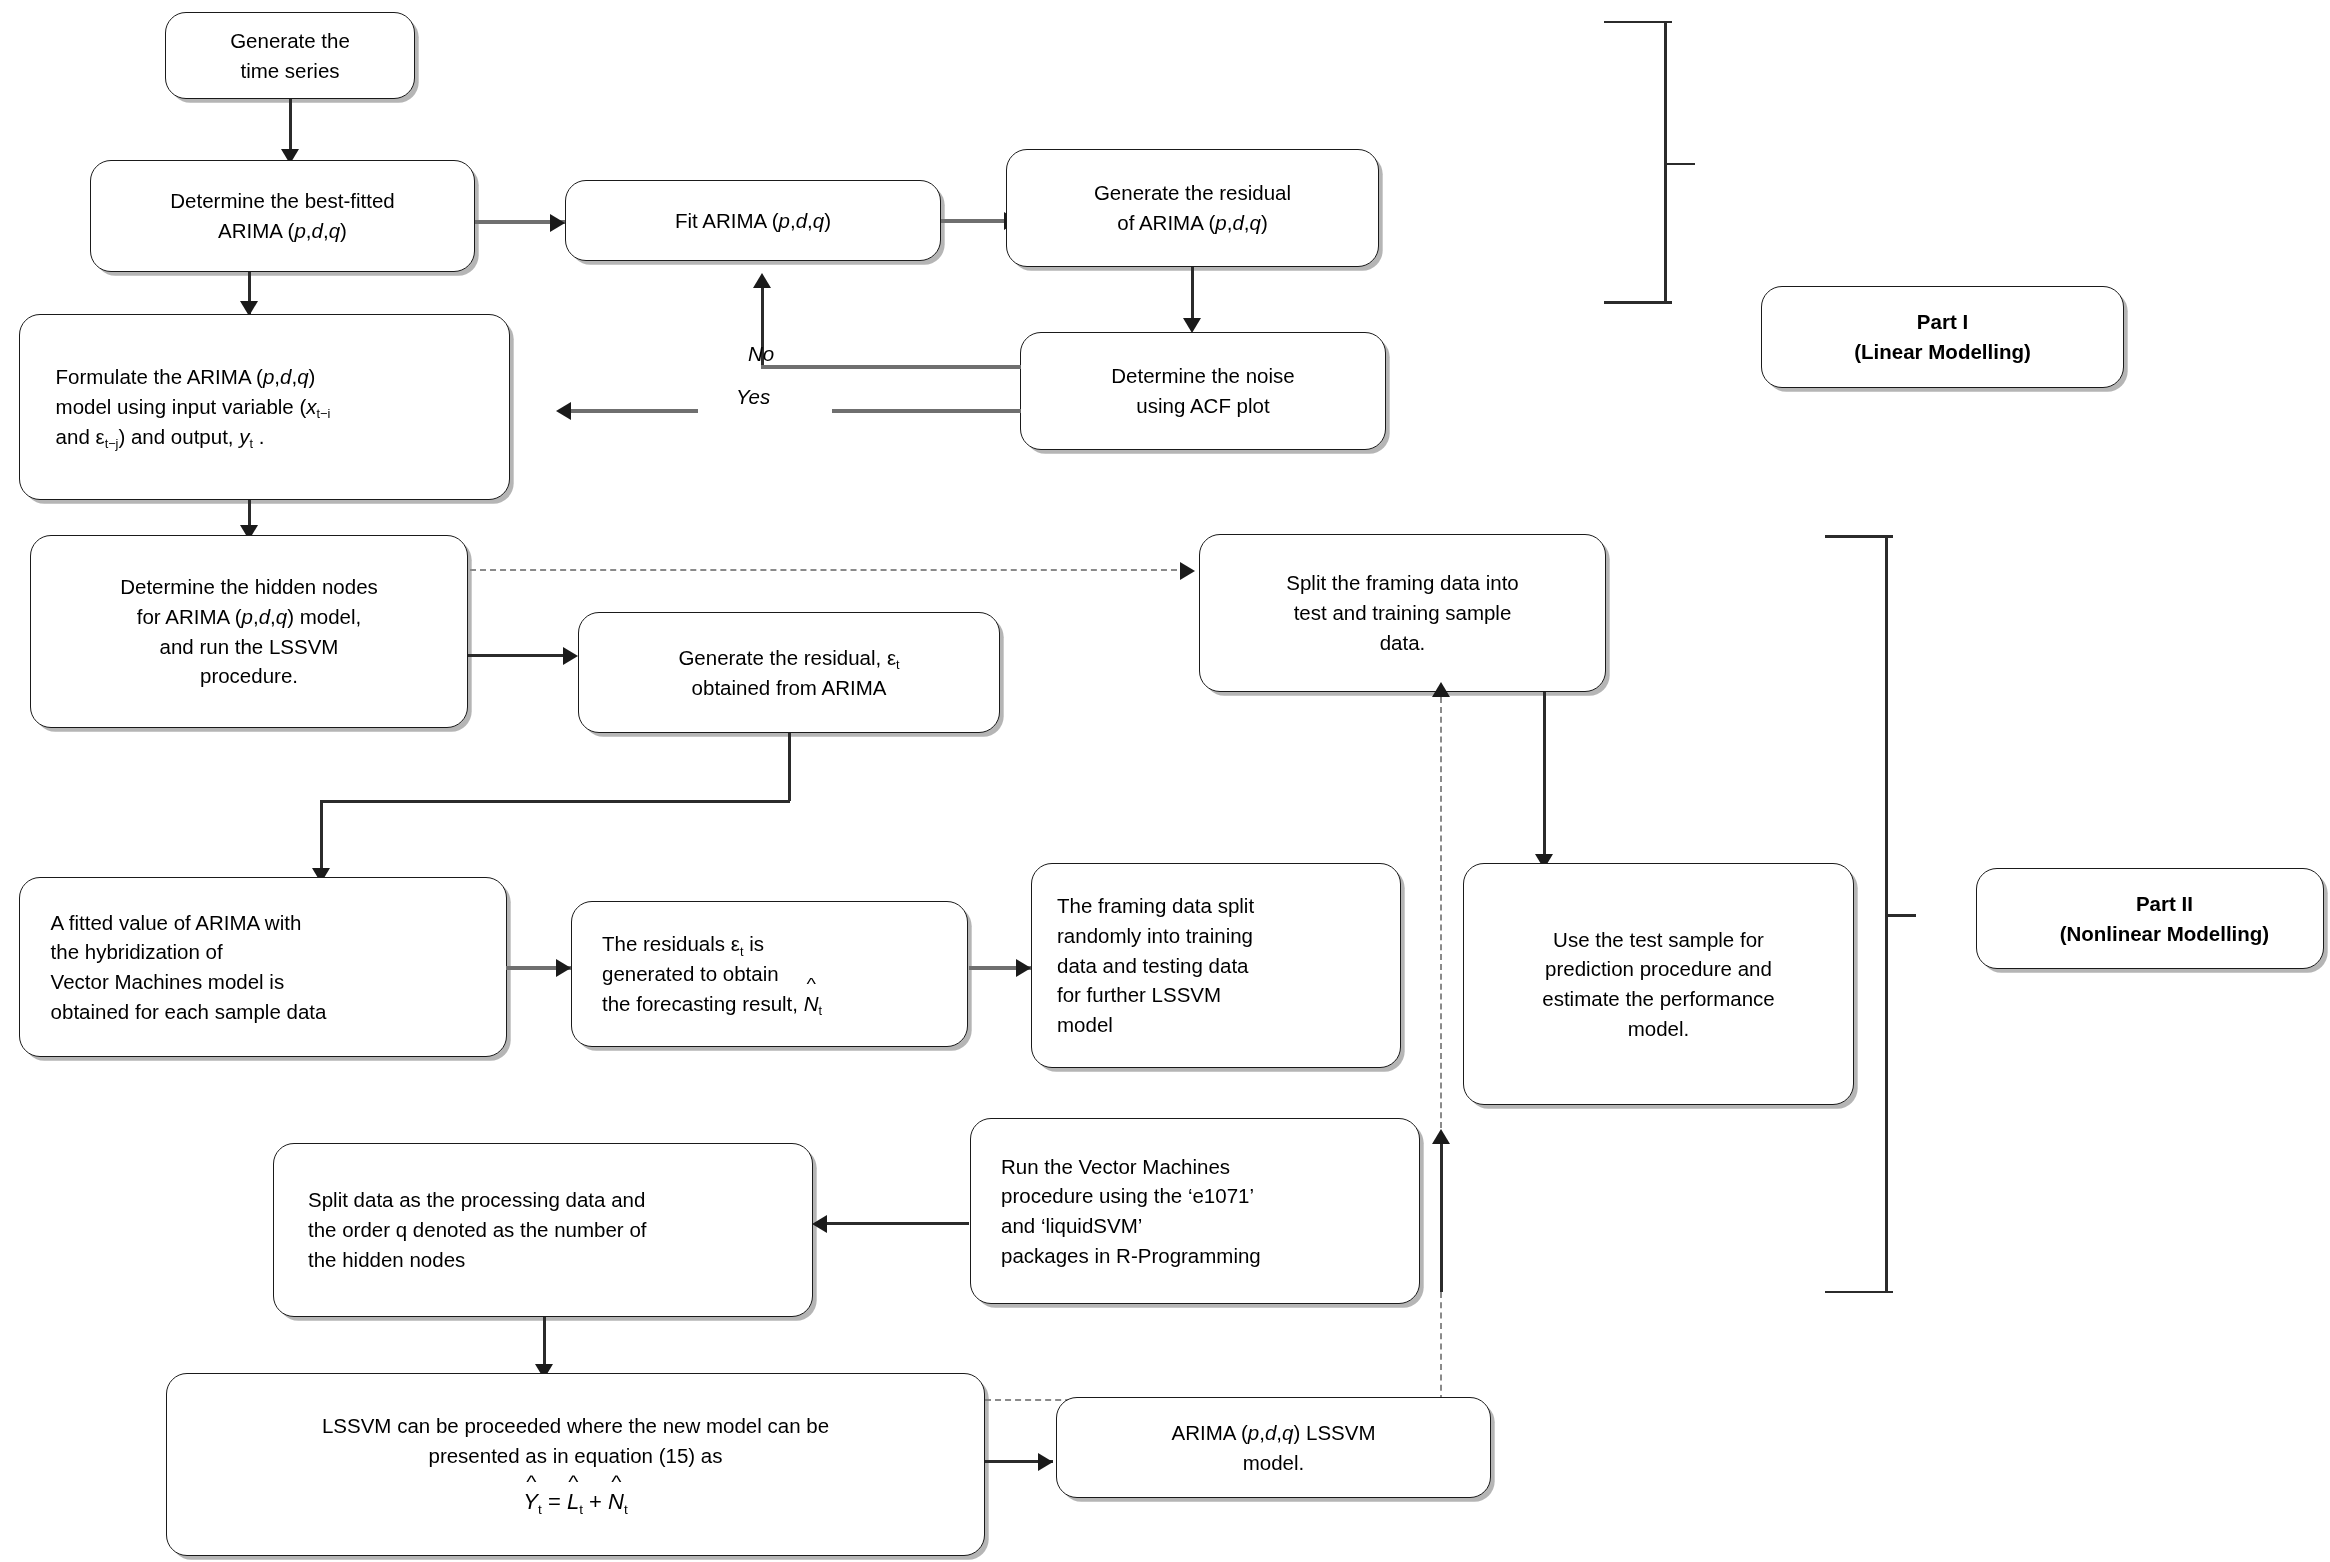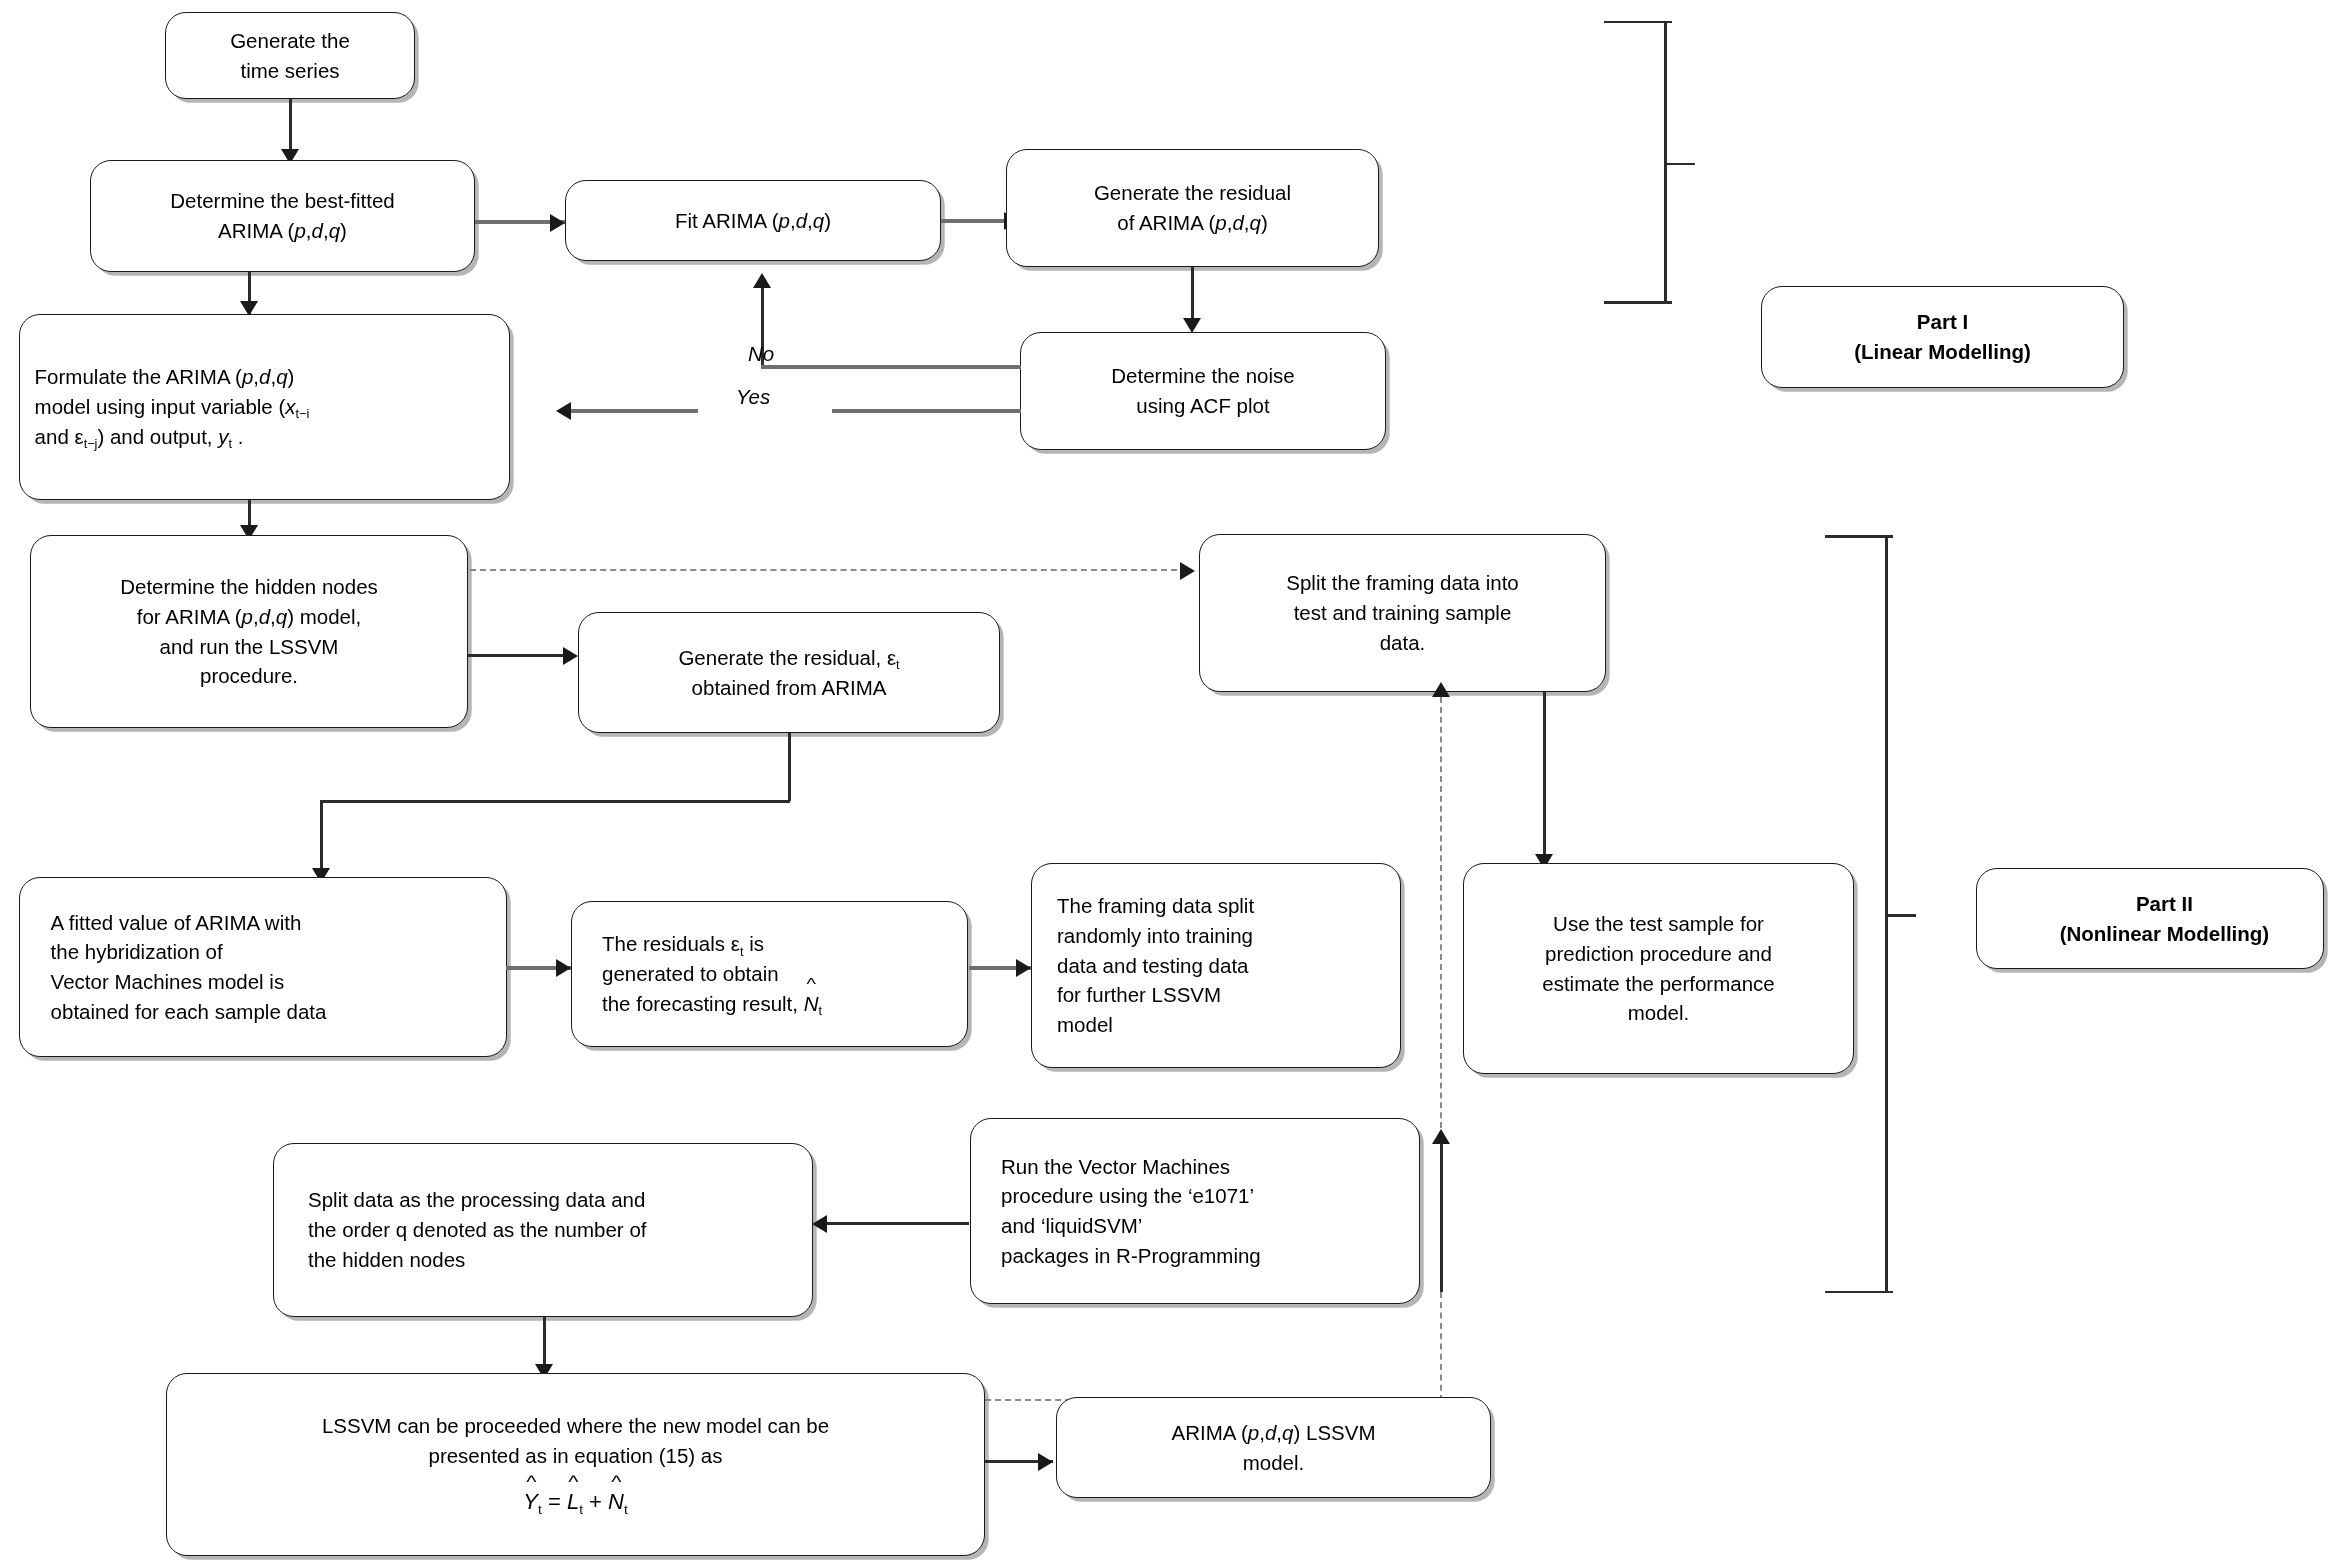--- a/index.html
+++ b/index.html
@@ -119,21 +119,21 @@
   <div class="elabel" style="left:748px;top:342px;">No</div>
 
   <div class="ln thick h" style="left:832px;top:409px;width:189px;"></div>
   <div class="ln thick h" style="left:571px;top:409px;width:127px;"></div>
   <div class="arrow left" style="left:556px;top:402px;"></div>
   <div class="elabel" style="left:736px;top:385px;">Yes</div>
 
   <div class="ln v" style="left:248px;top:272px;height:43px;"></div>
   <div class="arrow down" style="left:240px;top:301px;"></div>
 
-  <div class="node left" style="left:18.6px;top:314px;width:491px;height:186px;padding-left:15px;">
+  <div class="node left" style="left:18.6px;top:314px;width:491px;height:186px;padding-left:36px;">
     <div class="txt">
       <span>Formulate the ARIMA (</span><span class="ital">p</span><span>,</span><span class="ital">d</span><span>,</span><span class="ital">q</span><span>)</span><br>
       <span>model using input variable (</span><span class="ital">x</span><sub>t−i</sub><br>
       <span>and </span><span>ε</span><sub>t−j</sub><span>) and output, </span><span class="ital">y</span><sub>t</sub><span> .</span>
     </div>
   </div>
 
   <div class="ln v" style="left:248px;top:500px;height:39px;"></div>
   <div class="arrow down" style="left:240px;top:525px;"></div>
 
@@ -239,21 +239,21 @@
   <div class="node left" style="left:1031px;top:863px;width:370px;height:205px;padding-left:25px;">
     <div class="txt">
       <span>The framing data split</span><br>
       <span> randomly into training</span><br>
       <span>data and testing data</span><br>
       <span> for further LSSVM</span><br>
       <span>model</span>
     </div>
   </div>
 
-  <div class="node" style="left:1463px;top:863px;width:391px;height:211px;">
+  <div class="node" style="left:1463px;top:863px;width:391px;height:242px;">
     <div class="txt">
       <span>Use the test sample for</span><br>
       <span>prediction procedure and</span><br>
       <span>estimate the performance</span><br>
       <span>model.</span>
     </div>
   </div>
 
   <div class="node left" style="left:273px;top:1143px;width:540px;height:174px;padding-left:34px;">
     <div class="txt">

